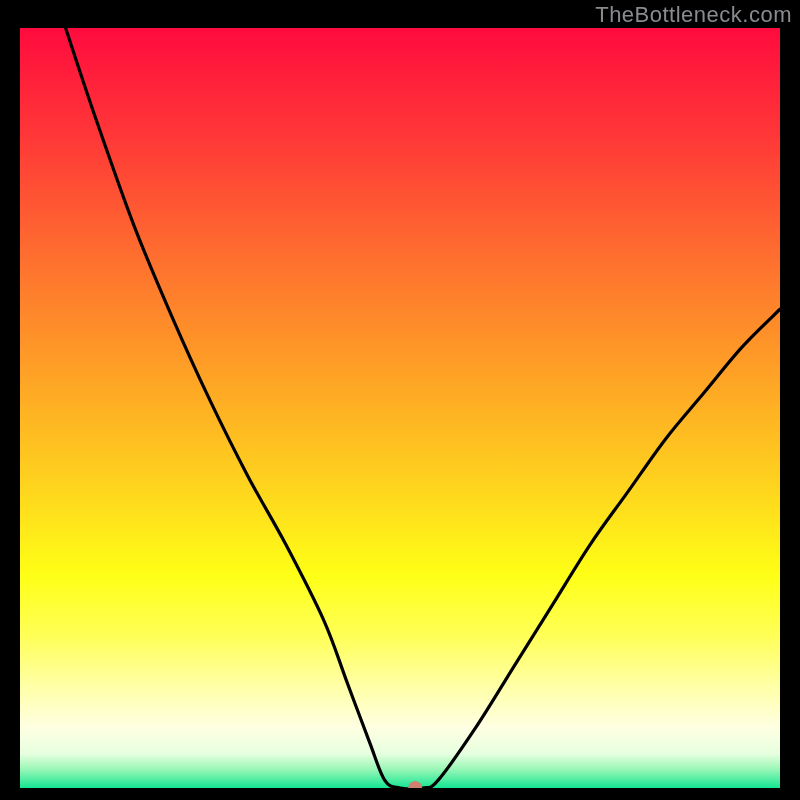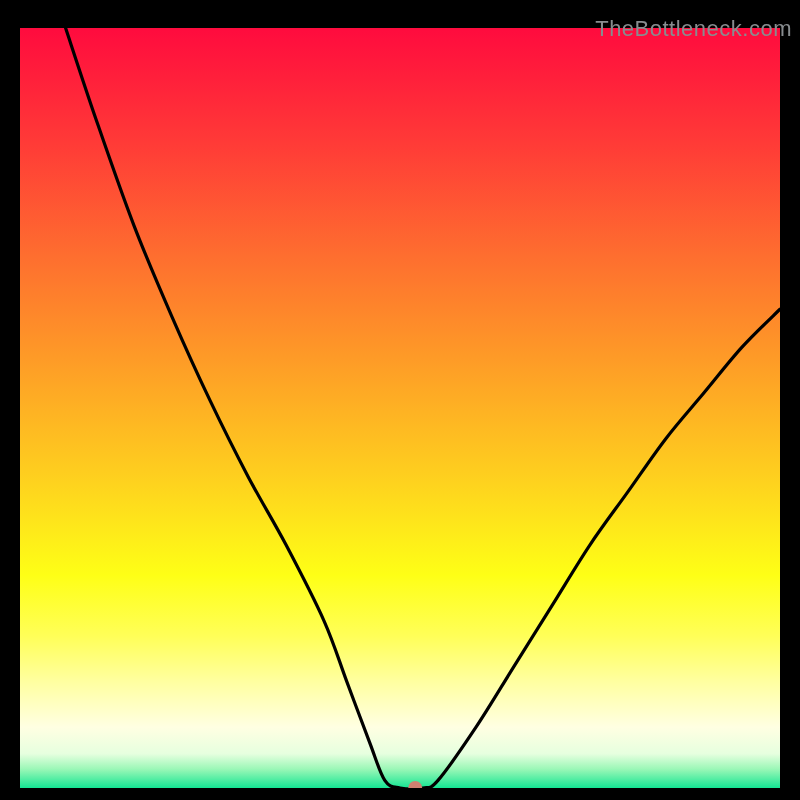--- a/index.html
+++ b/index.html
@@ -11,21 +11,21 @@
     font-family: Arial, Helvetica, sans-serif;
     overflow: hidden;
   }
   .wrap {
     position: relative;
     width: 800px;
     height: 800px;
   }
   .attribution {
     position: absolute;
-    top: 16px;
+    top: 2px;
     right: 8px;
     color: #888c8f;
     font-size: 22px;
     font-weight: 500;
     letter-spacing: 0.5px;
     z-index: 5;
   }
   .plot {
     position: absolute;
     left: 20px;

